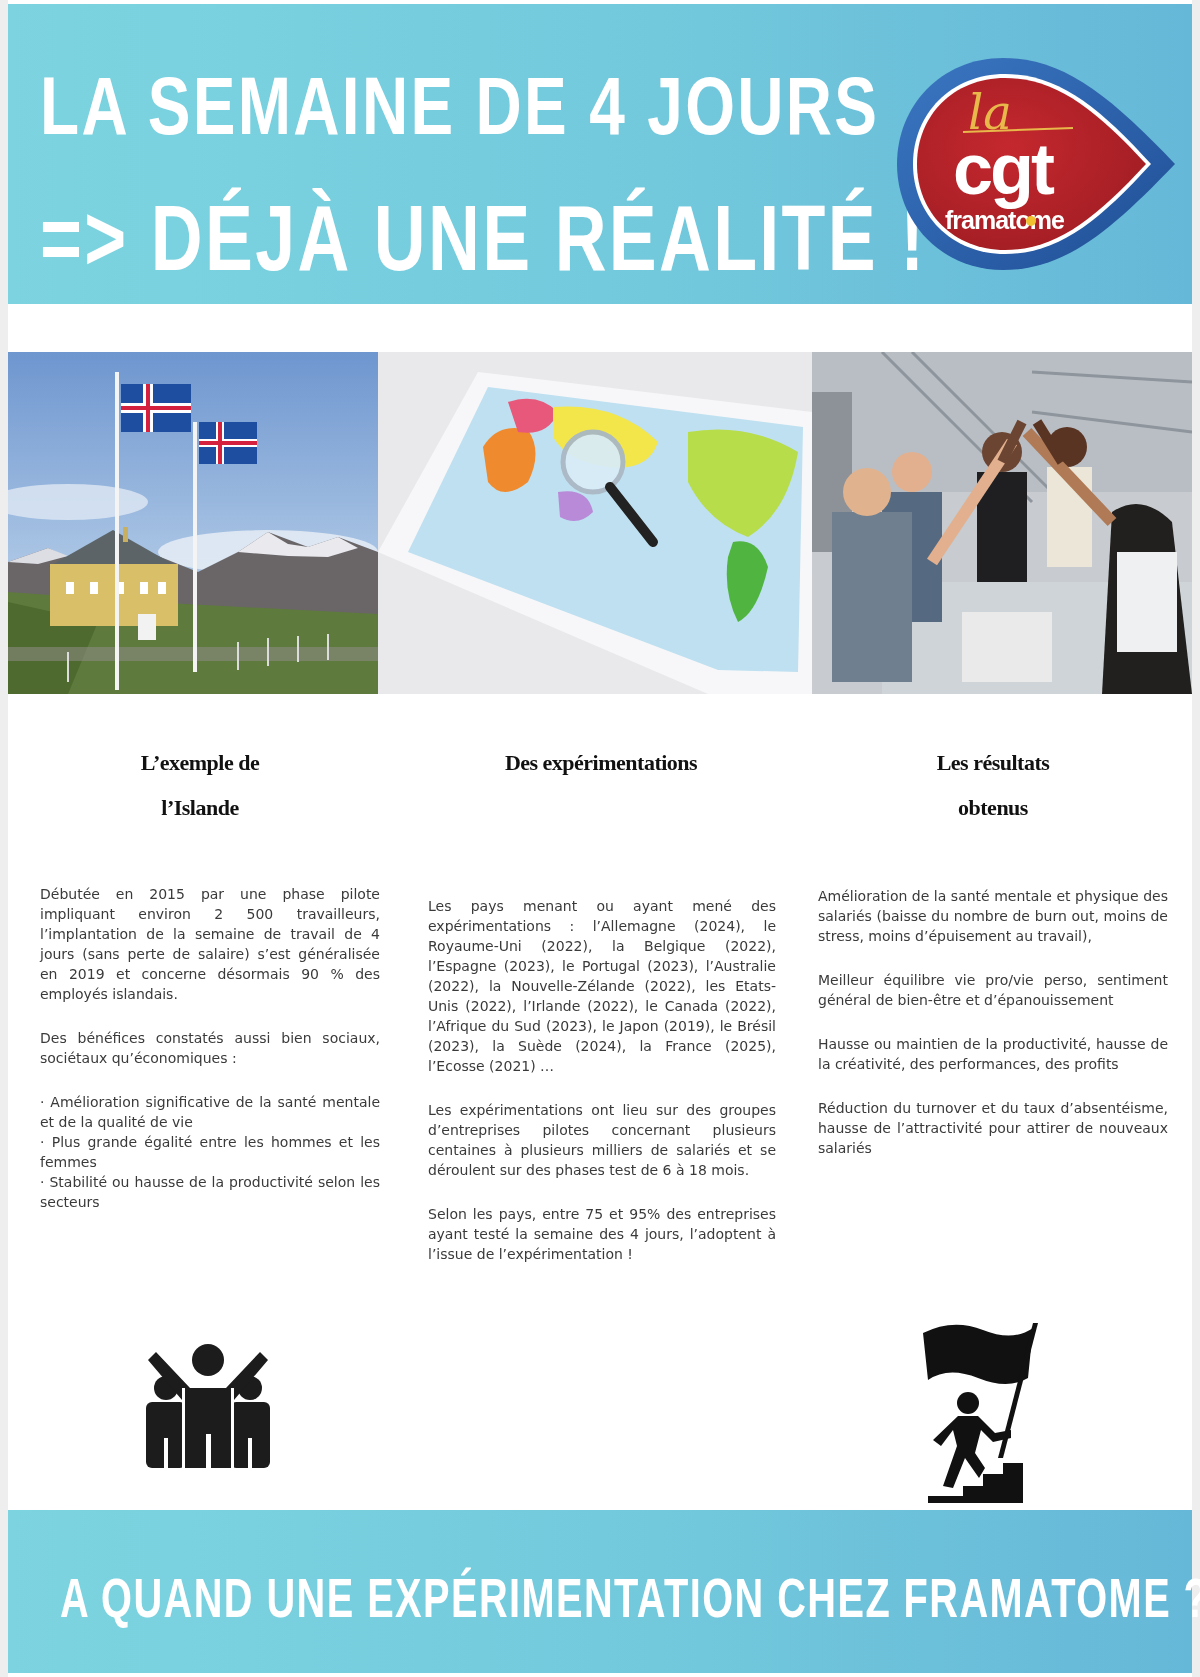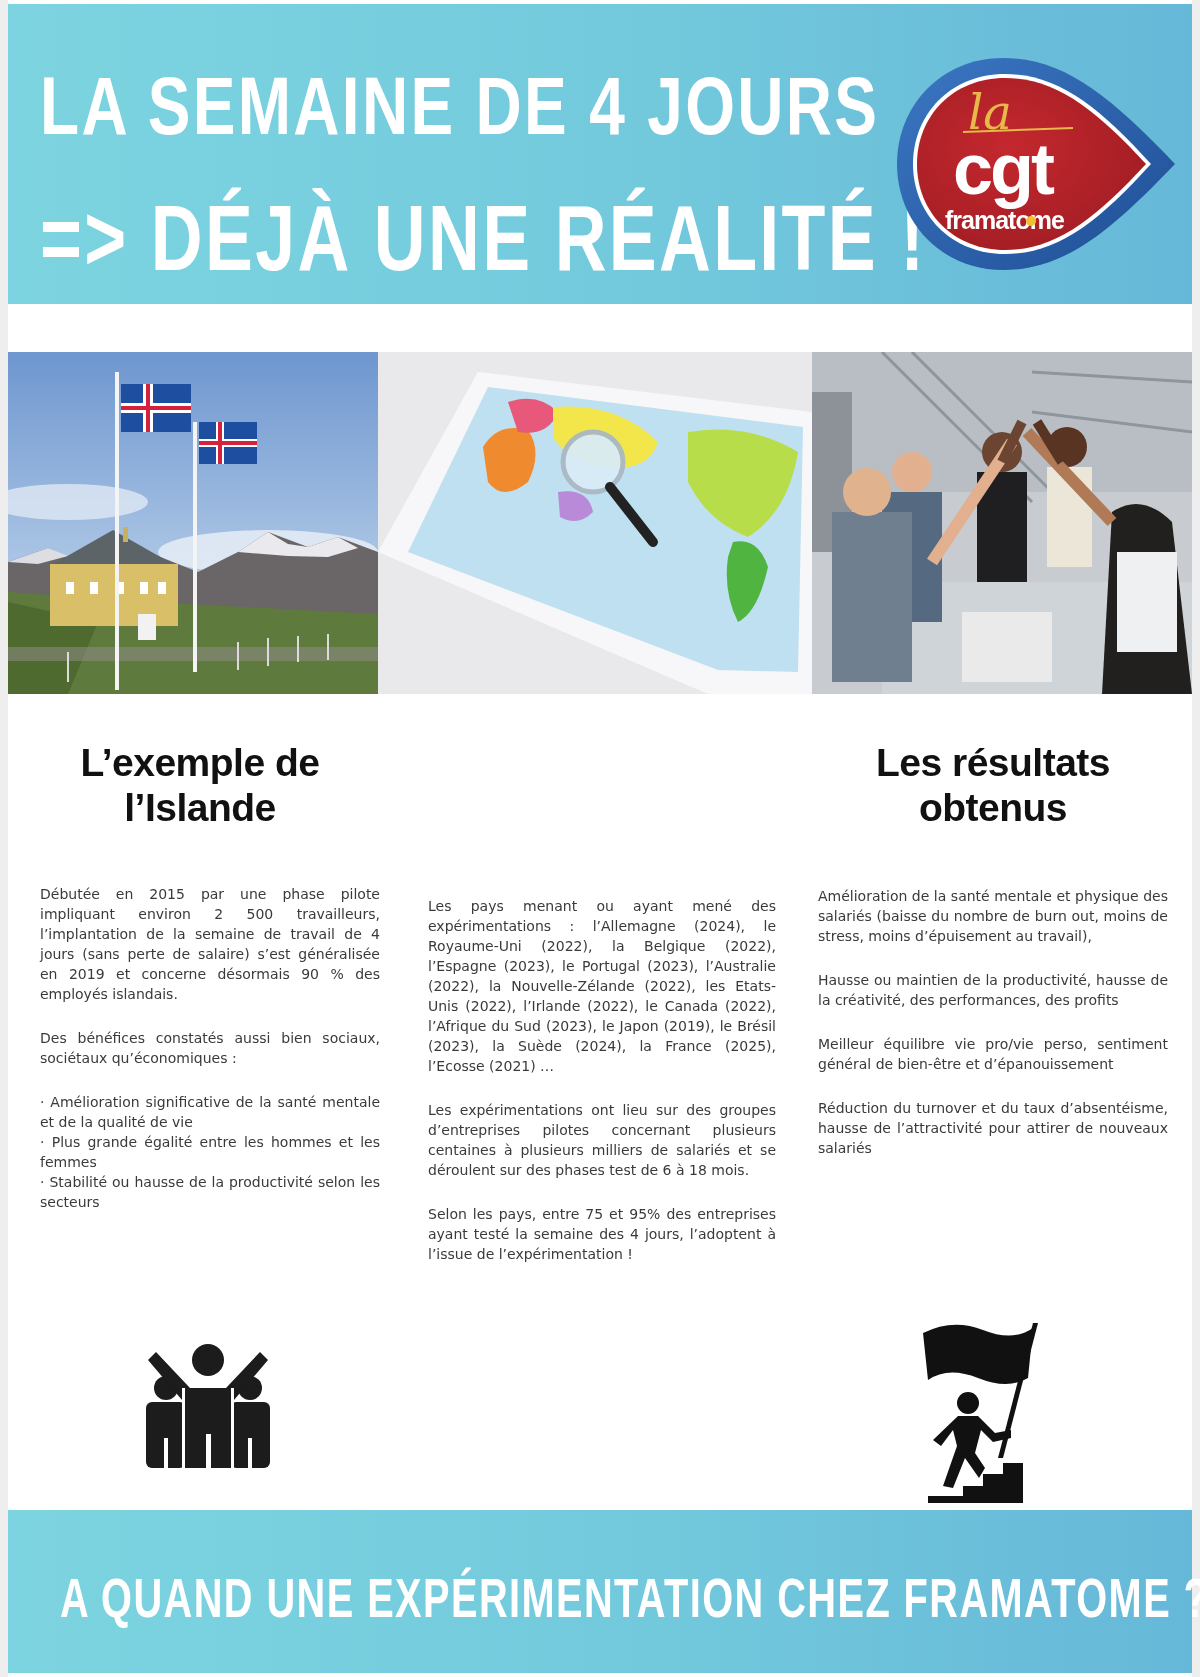--- a/index.html
+++ b/index.html
@@ -50,23 +50,23 @@
 
     
     .col {
       position: absolute; top: 740px;
     }
     .col-1 { left: 32px; width: 340px; }
     .col-2 { left: 420px; width: 348px; }
     .col-3 { left: 810px; width: 350px; }
 
     .col-title {
-      font-family: Liberation Sans, sans-serif;
+      font-family: Liberation Serif, serif;
       font-weight: bold;
-      font-size: 39px;
+      font-size: 22px;
       line-height: 45px;
       color: #111111;
       text-align: center;
       height: 140px;
       letter-spacing: -0.5px;
     }
     .col-1 .col-title { margin-left: -10px; width: 340px; }
     .col-2 .col-title { margin-left: -22px; width: 390px; }
 
     .para {
@@ -278,37 +278,38 @@
       <p class="para" style="margin-bottom:0">
         <span class="bullet">· Amélioration significative de la santé mentale et de la qualité de vie</span>
         <span class="bullet">· Plus grande égalité entre les hommes et les femmes</span>
         <span class="bullet">· Stabilité ou hausse de la productivité selon les secteurs</span>
       </p>
     </div>
   </div>
 
   <div class="col col-2">
     <div class="col-title">
+      <div>Des expérimentations</div>
     </div>
     <div class="body">
       <p class="para">Les pays menant ou ayant mené des expérimentations : l’Allemagne (2024), le Royaume-Uni (2022), la Belgique (2022), l’Espagne (2023), le Portugal (2023), l’Australie (2022), la Nouvelle-Zélande (2022), les Etats-Unis (2022), l’Irlande (2022), le Canada (2022), l’Afrique du Sud (2023), le Japon (2019), le Brésil (2023), la Suède (2024), la France (2025), l’Ecosse (2021) …</p>
       <p class="para">Les expérimentations ont lieu sur des groupes d’entreprises pilotes concernant plusieurs centaines à plusieurs milliers de salariés et se déroulent sur des phases test de 6 à 18 mois.</p>
       <p class="para">Selon les pays, entre 75 et 95% des entreprises ayant testé la semaine des 4 jours, l’adoptent à l’issue de l’expérimentation !</p>
     </div>
   </div>
 
   <div class="col col-3">
     <div class="col-title">
       <div>Les résultats</div>
       <div>obtenus</div>
     </div>
     <div class="body">
       <p class="para">Amélioration de la santé mentale et physique des salariés (baisse du nombre de burn out, moins de stress, moins d’épuisement au travail),</p>
+      <p class="para">Meilleur équilibre vie pro/vie perso, sentiment général de bien-être et d’épanouissement</p>
       <p class="para">Hausse ou maintien de la productivité, hausse de la créativité, des performances, des profits</p>
-      <p class="para">Meilleur équilibre vie pro/vie perso, sentiment général de bien-être et d’épanouissement</p>
       <p class="para">Réduction du turnover et du taux d’absentéisme, hausse de l’attractivité pour attirer de nouveaux salariés</p>
     </div>
   </div>
 
   <div class="icon-people">
     <svg viewBox="0 0 140 130">
       <g fill="#1c1c1c">
 
         <circle cx="28" cy="50" r="12"></circle>
         <rect x="8" y="64" width="40" height="66" rx="6"></rect>

